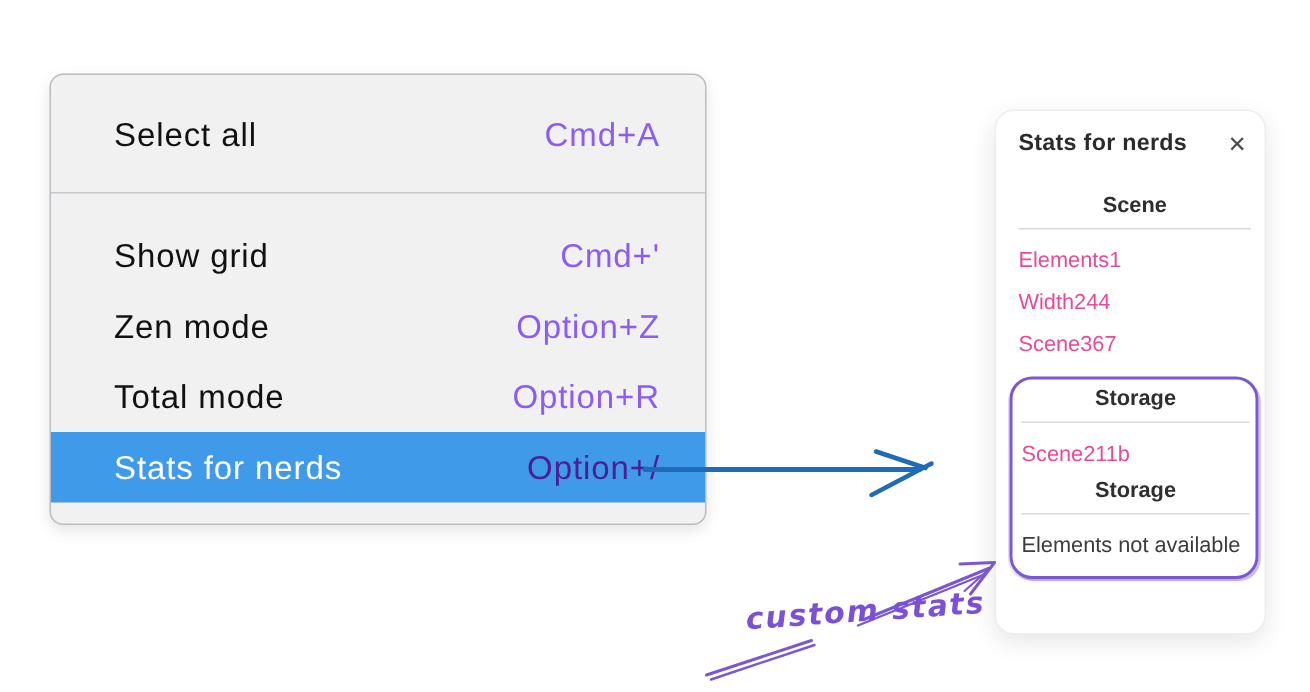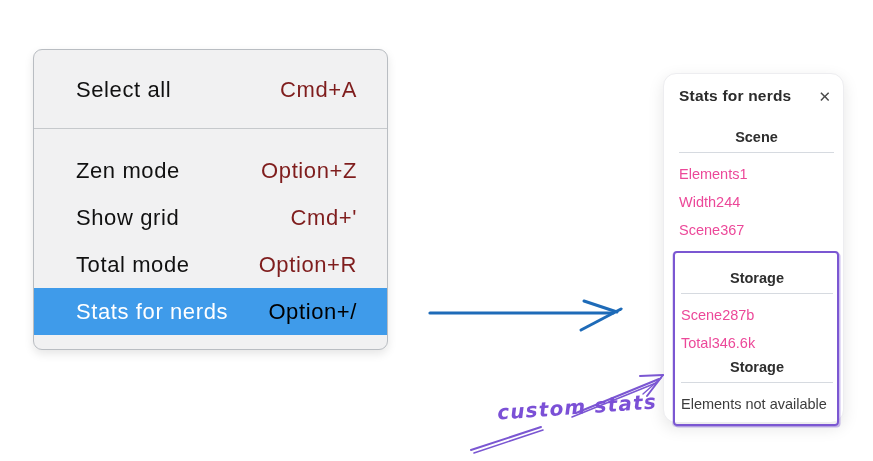--- a/index.html
+++ b/index.html
@@ -8,49 +8,49 @@
     position: relative;
     background: #ffffff;
     font-family: "Liberation Sans", sans-serif;
     overflow: hidden;
   }
 
   
   .menu {
     position: absolute;
     left: 33px; top: 49px;
-    width: 355px; height: 301px;
+    width: 438px; height: 301px;
     background: #f1f1f2;
     border: 1px solid #b9bdc2;
     border-radius: 9px;
     box-shadow: 0 4px 10px rgba(0,0,0,0.10);
     padding-top: 16px;
     overflow: hidden;
   }
   .menu-item {
     height: 48px;
     display: flex;
     align-items: center;
     justify-content: space-between;
     padding: 0 30px 0 42px;
     font-size: 22px;
     letter-spacing: 0.6px;
     cursor: default;
   }
   .menu-item.small { height: 47px; }
   .mi-label { color: #111111; }
-  .mi-shortcut { color: #7f1d1d; }
+  .mi-shortcut { color: #8b5cf6; }
   .menu-sep {
     border: none;
     border-top: 1px solid #c6c9cc;
     margin: 14px 0 18px 0;
   }
   .menu-item.selected { background: #3f9bea; }
   .menu-item.selected .mi-label { color: #ffffff; }
-  .menu-item.selected .mi-shortcut { color: #000000; }
+  .menu-item.selected .mi-shortcut { color: #4c1d95; }
 
   
   .panel {
     position: absolute;
     left: 663px; top: 73px;
     width: 181px; height: 350px;
     background: #ffffff;
     border: 1px solid #ededf0;
     border-radius: 13px;
     box-shadow: 0 5px 16px rgba(0,0,0,0.10);
@@ -91,23 +91,23 @@
   .stat-row {
     display: flex;
     align-items: center;
     height: 28px;
     font-size: 14.5px;
     color: #ec4899;
   }
   .annotated-box {
     margin: 7px -5px 0 -6px;
     border: 2px solid #7b57d2;
-    border-radius: 4px;
+    border-radius: 15px;
     box-shadow: 1.5px 1.5px 0 rgba(123,87,210,0.40), -1px 1px 0 rgba(123,87,210,0.22);
-    padding: 15px 4px 6px 6px;
+    padding: 3px 4px 6px 6px;
   }
   .version-note {
     font-size: 14.5px;
     color: #3c3c3c;
     height: 28px;
     display: flex;
     align-items: center;
   }
 
   
@@ -133,26 +133,26 @@
 </head>
 <body>
 
 <div class="menu">
   <div class="menu-item">
     <span class="mi-label">Select all</span>
     <span class="mi-shortcut">Cmd+A</span>
   </div>
   <hr class="menu-sep">
   <div class="menu-item small">
+    <span class="mi-label">Show grid</span>
+    <span class="mi-shortcut">Cmd+'</span>
+  </div>
+  <div class="menu-item small">
     <span class="mi-label">Zen mode</span>
     <span class="mi-shortcut">Option+Z</span>
-  </div>
-  <div class="menu-item small">
-    <span class="mi-label">Show grid</span>
-    <span class="mi-shortcut">Cmd+'</span>
   </div>
   <div class="menu-item small">
     <span class="mi-label">Total mode</span>
     <span class="mi-shortcut">Option+R</span>
   </div>
   <div class="menu-item small selected">
     <span class="mi-label">Stats for nerds</span>
     <span class="mi-shortcut">Option+/</span>
   </div>
 </div>
@@ -179,25 +179,21 @@
       <span>367</span>
     </div>
   </div>
 
   <div class="annotated-box">
     <div>
       <div class="sec-head">Storage</div>
       <hr class="sec-underline">
       <div class="stat-row">
         <span>Scene</span>
-        <span>287b</span>
-      </div>
-      <div class="stat-row">
-        <span>Total</span>
-        <span>346.6k</span>
+        <span>211b</span>
       </div>
     </div>
     <div>
       <div class="sec-head">Storage</div>
       <hr class="sec-underline">
       <div class="version-note">Elements not available</div>
     </div>
   </div>
 </div>
 

